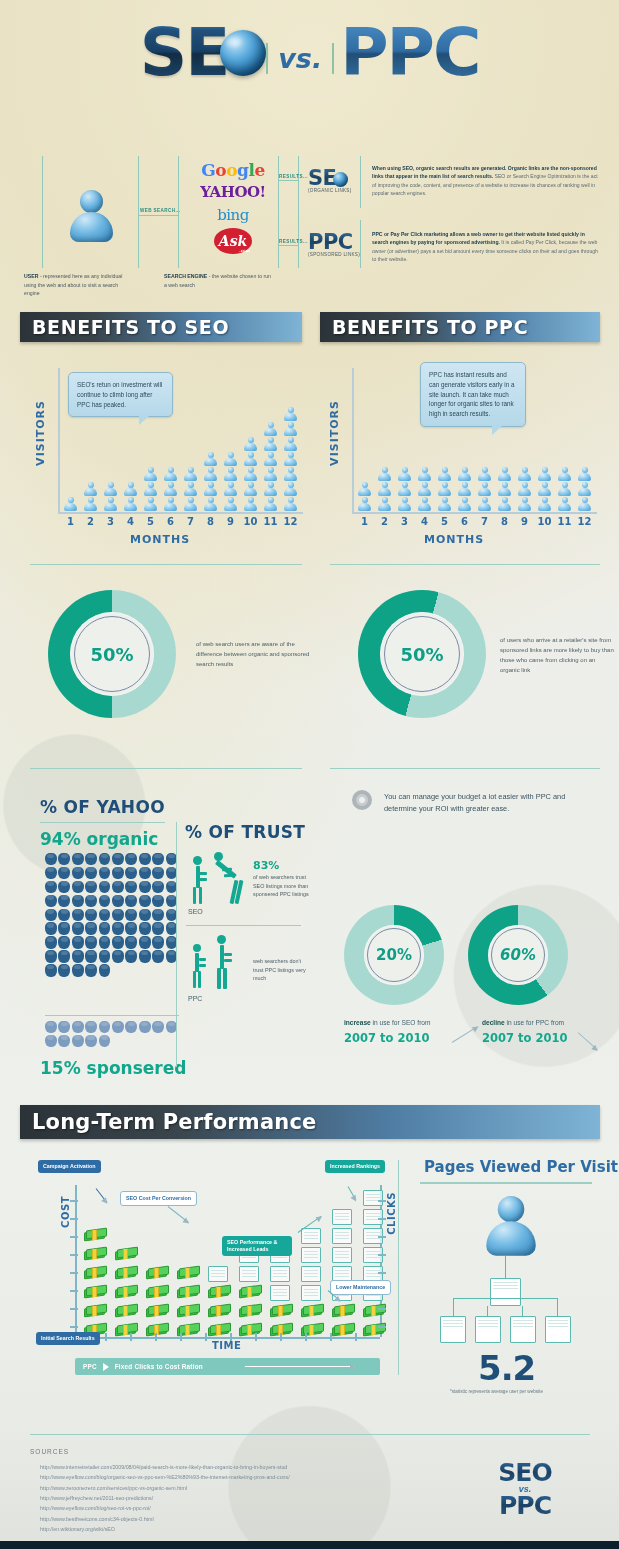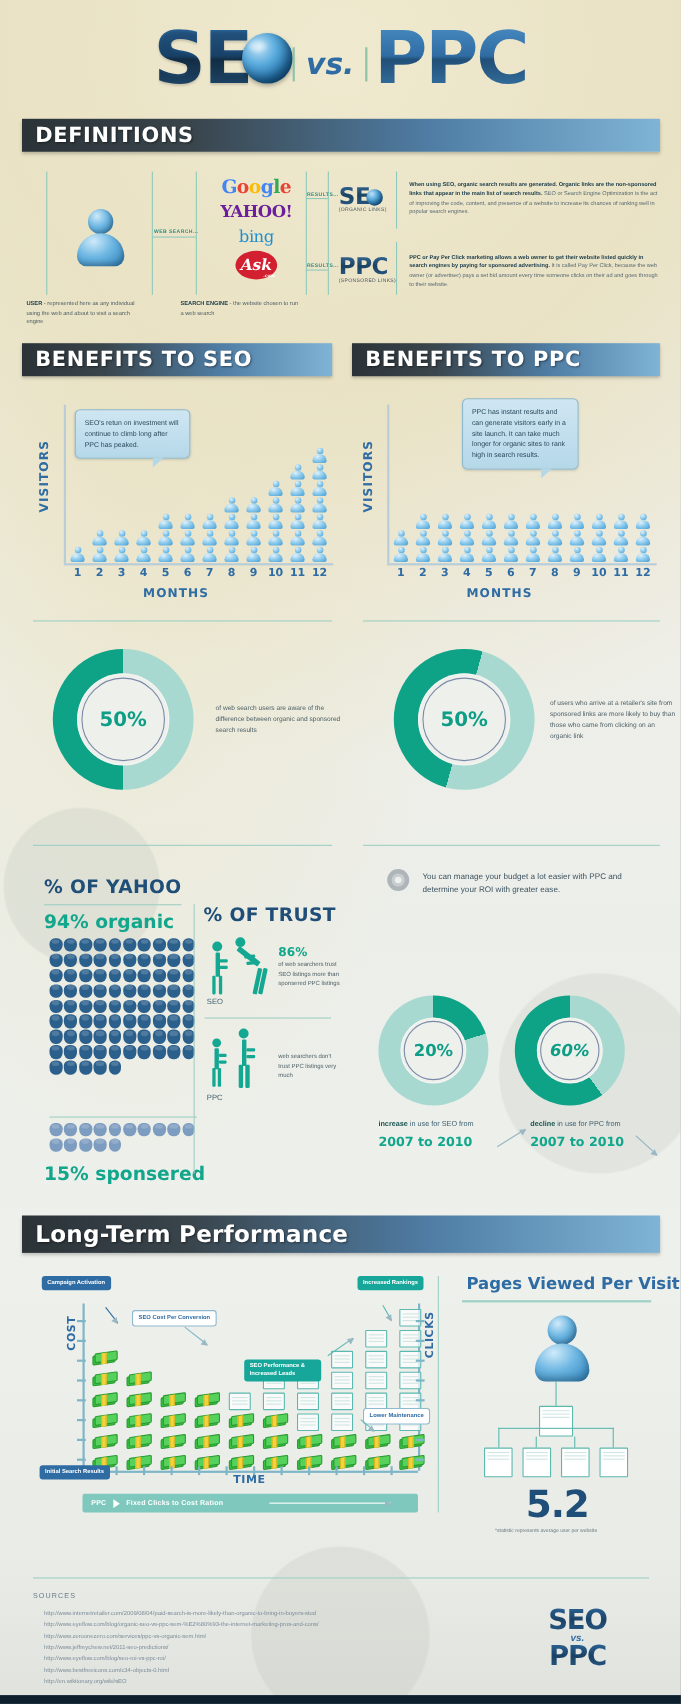--- a/index.html
+++ b/index.html
@@ -198,23 +198,20 @@
 
   <div class="title-wrap">
     <div class="bigtitle">
       <span class="t-seo">SE</span>
       <span class="globe"></span>
       <span class="vs">vs.</span>
       <span class="t-ppc">PPC</span>
     </div>
   </div>
 
-  <div class="bar" style="left:20px; top:108px; width:580px;">
-    <span>DEFINITIONS</span>
-  </div>
 
   <div class="def">
     <div class="vline" style="left:22px; top:6px; height:112px;"></div>
     <div class="vline" style="left:118px; top:6px; height:112px;"></div>
     <div class="vline" style="left:158px; top:6px; height:112px;"></div>
     <div class="vline" style="left:258px; top:6px; height:112px;"></div>
     <div class="vline" style="left:278px; top:6px; height:112px;"></div>
     <div class="vline" style="left:340px; top:6px; height:52px;"></div>
     <div class="vline" style="left:340px; top:70px; height:48px;"></div>
 
@@ -827,21 +824,21 @@
     <div class="sb" style="left:8.6px; top:31px; width:3.4px; height:17px;"></div>
   </div>
   <div class="stick" style="left:212px; top:852px; width:34px; height:54px;">
     <div class="sh" style="left:2px; top:0; width:9px; height:9px;"></div>
     <div class="sb" style="left:6px; top:8px; width:24px; height:5px; transform:rotate(38deg); transform-origin:left top;"></div>
     <div class="sb" style="left:10px; top:16px; width:10px; height:3px; transform:rotate(-5deg);"></div>
     <div class="sb" style="left:12px; top:22px; width:10px; height:3px; transform:rotate(-5deg);"></div>
     <div class="sb" style="left:20px; top:28px; width:4px; height:24px; transform:rotate(12deg);"></div>
     <div class="sb" style="left:25px; top:28px; width:4px; height:24px; transform:rotate(12deg);"></div>
   </div>
-  <div class="tr-pct" style="left:253px; top:859px;">86%</div>
+  <div class="tr-pct" style="left:253px; top:859px;">83%</div>
   <div class="tr-note" style="left:253px; top:873px;">of web searchers trust SEO listings more than sponsered PPC listings</div>
   <div class="tr-lbl" style="left:188px; top:908px;">SEO</div>
   <div class="hrule" style="left:186px; top:925px; width:115px; background:#9ecfc4;"></div>
 
   <div class="stick" style="left:190px; top:944px; width:18px; height:45px;">
     <div class="sh" style="left:3px; top:0; width:8px; height:8px;"></div>
     <div class="sb" style="left:5px; top:9px; width:4px; height:19px;"></div>
     <div class="sb" style="left:8.5px; top:14px; width:7px; height:3px;"></div>
     <div class="sb" style="left:8.5px; top:20px; width:7px; height:3px;"></div>
     <div class="sb" style="left:3px; top:27px; width:3.2px; height:17px;"></div>

